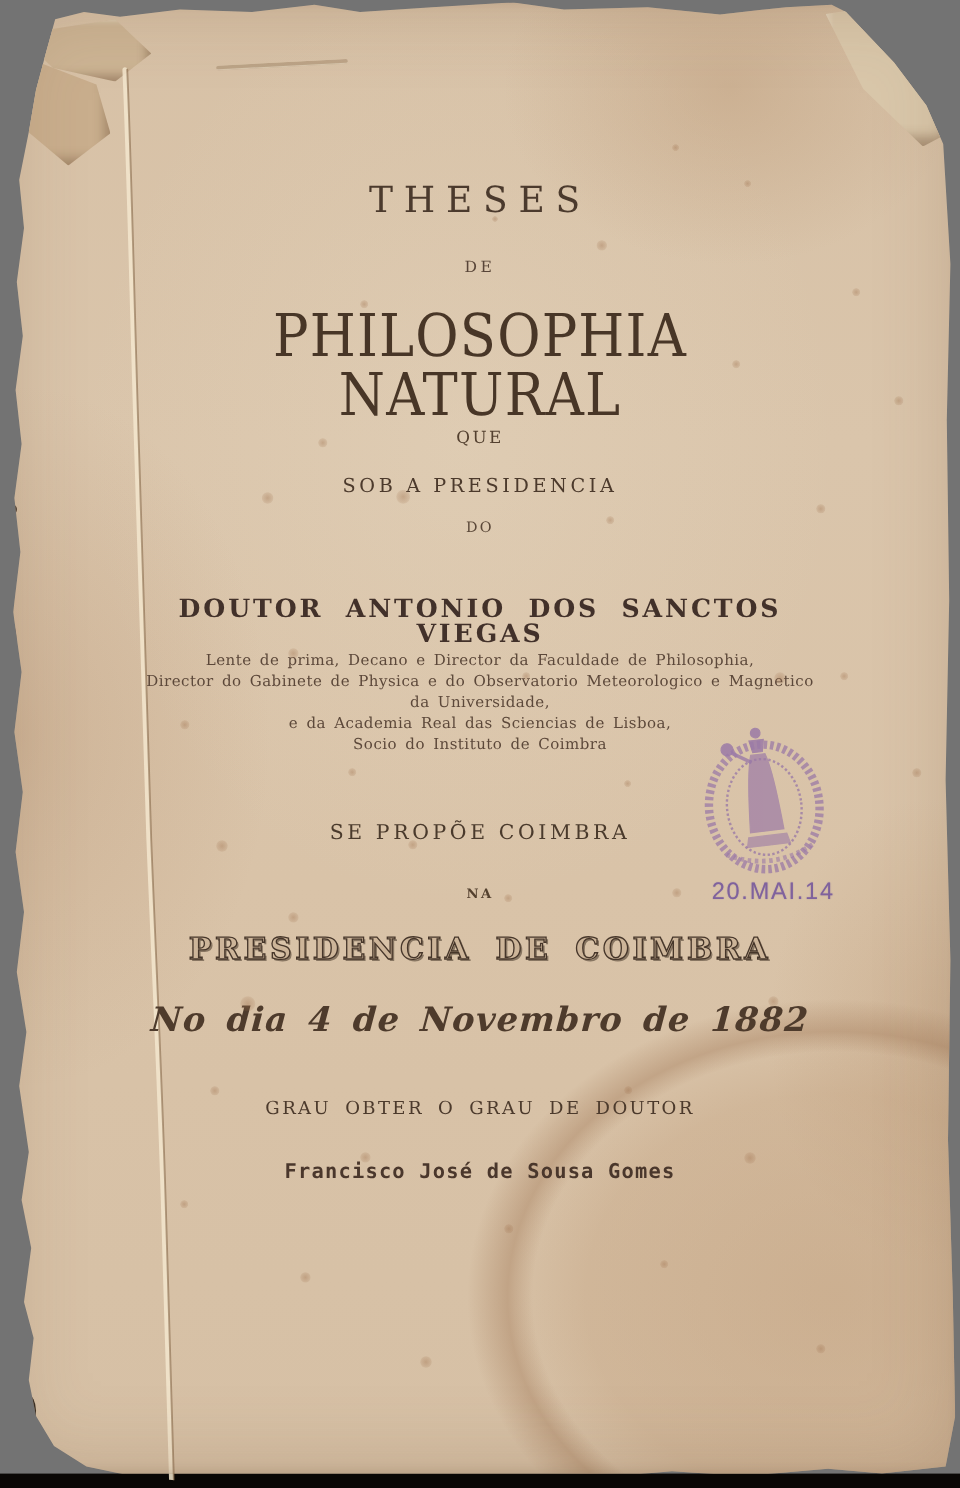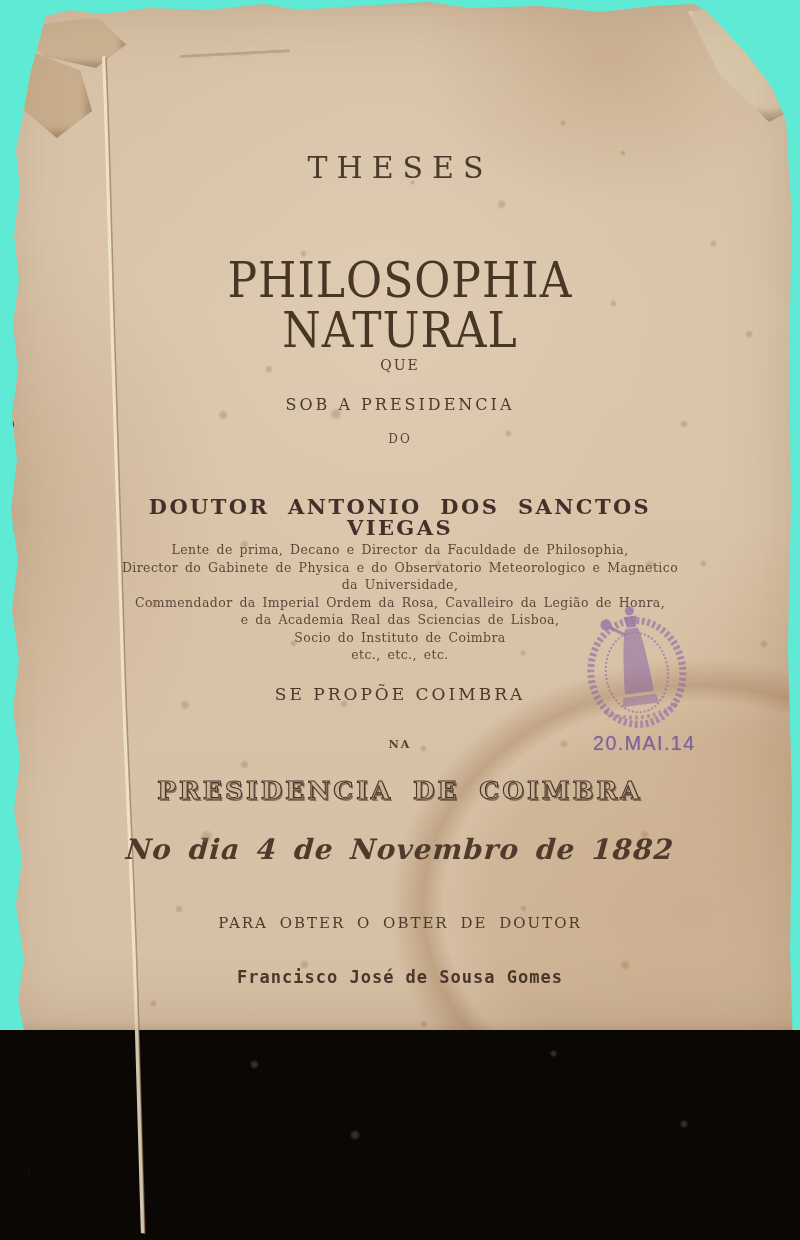--- a/index.html
+++ b/index.html
@@ -1,16 +1,16 @@
 <!DOCTYPE html>
 <html><head>
 <meta charset="utf-8">
 <style>
   html,body{margin:0;padding:0;width:800px;height:1240px;background:#0a0705;overflow:hidden;}
-  .stage{position:relative;width:800px;height:1030px;background:#5eead4;}
+  .stage{position:relative;width:800px;height:1228px;background:#737373;}
 
   
   .paper{
     position:absolute;inset:0;
     background:
       radial-gradient(ellipse 270px 210px at 76% 6%, rgba(178,140,104,.32), transparent 70%),
       radial-gradient(ellipse 420px 340px at 87% 88%, transparent 60%, rgba(158,116,82,.38) 65%, transparent 73%),
       radial-gradient(ellipse 400px 325px at 87% 88%, rgba(188,151,115,.42), rgba(188,151,115,.26) 52%, transparent 67%),
       radial-gradient(ellipse 180px 260px at 97% 70%, rgba(182,144,108,.30), transparent 75%),
       radial-gradient(ellipse 300px 420px at 2% 50%, rgba(172,132,98,.25), transparent 70%),
@@ -93,39 +93,38 @@
 
     <svg width="800" height="1240" style="position:absolute;left:0;top:0;pointer-events:none;">
       <path d="M104,58 C108,150 110,260 114,380 C118,500 120,600 124,700
                C128,800 133,900 136,1000 C139,1090 141,1170 143,1238" fill="none" stroke="rgba(243,230,206,.85)" stroke-width="4" stroke-linecap="round"></path>
       <path d="M106,58 C110,150 112,260 116,380 C120,500 122,600 126,700
                C130,800 135,900 138,1000 C141,1090 143,1170 145,1238" fill="none" stroke="rgba(128,96,66,.55)" stroke-width="1.6" stroke-linecap="round"></path>
     </svg>
 
     <div class="content">
       <div class="t-heading">THESES</div>
+      <div class="t-de">DE</div>
       <div class="t-subject">PHILOSOPHIA NATURAL</div>
       <div class="t-que">QUE</div>
       <div class="t-presid">SOB A PRESIDENCIA</div>
       <div class="t-do">DO</div>
       <div class="t-president">DOUTOR ANTONIO DOS SANCTOS VIEGAS</div>
       <div class="t-titles">
         <div>Lente de prima, Decano e Director da Faculdade de Philosophia,</div>
         <div>Director do Gabinete de Physica e do Observatorio Meteorologico e Magnetico</div>
         <div>da Universidade,</div>
-        <div>Commendador da Imperial Ordem da Rosa, Cavalleiro da Legião de Honra,</div>
         <div>e da Academia Real das Sciencias de Lisboa,</div>
         <div>Socio do Instituto de Coimbra</div>
-        <div>etc., etc., etc.</div>
       </div>
       <div class="t-defend">SE PROPÕE COIMBRA</div>
       <div class="t-na">NA</div>
       <div class="t-univ">PRESIDENCIA DE COIMBRA</div>
       <div class="t-script">No dia 4 de Novembro de 1882</div>
-      <div class="t-purpose">PARA OBTER O OBTER DE DOUTOR</div>
+      <div class="t-purpose">GRAU OBTER O GRAU DE DOUTOR</div>
       <div class="t-candidate">Francisco José de Sousa Gomes</div>
     </div>
 
     <div class="stamp-wrap">
       <svg width="120" height="130" viewBox="0 0 120 130">
         <g stroke="#8a66a6" fill="none">
           <ellipse cx="56" cy="72" rx="46" ry="52" stroke-width="7" stroke-dasharray="3 2.5" opacity=".75"></ellipse>
           <ellipse cx="56" cy="72" rx="31" ry="40" stroke-width="2" stroke-dasharray="2 2" opacity=".8"></ellipse>
           <path d="M50,16 L62,16 L60,26 L52,26 Z" fill="#8a66a6" opacity=".85"></path>
           <circle cx="56" cy="10" r="4" fill="#8a66a6" opacity=".85"></circle>

